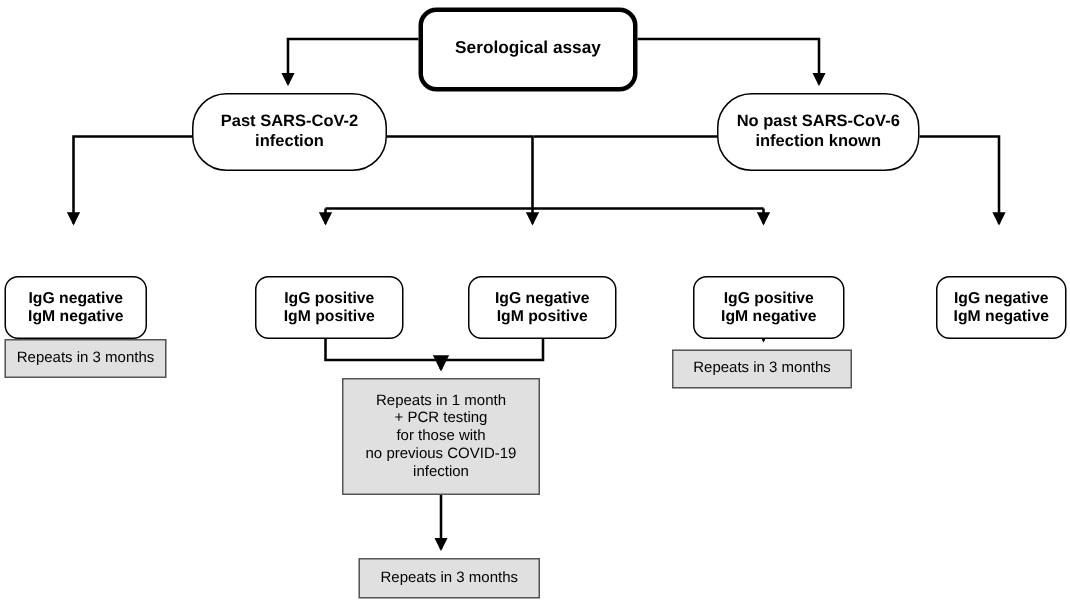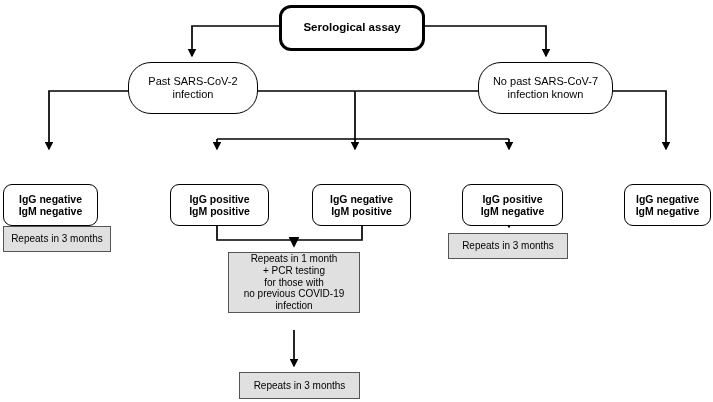--- a/index.html
+++ b/index.html
@@ -30,21 +30,21 @@
     border:3px solid #000;
     border-radius:12px;
     font-size:11.5px;
     font-weight:bold;
   }
   
   .node.decision{
     border:1.6px solid #000;
     border-radius:23px;
     font-size:11px;
-    font-weight:normal;
+    font-weight:bold;
   }
   
   .node.result{
     border:1.5px solid #000;
     border-radius:9px;
     font-size:10.5px;
     font-weight:bold;
     margin-top:29px;
   }
   
@@ -94,31 +94,31 @@
       <path d="M 362 197 L 362 240 L 293 240"></path>
       <path d="M 294 240 L 294 246" marker-end="url(#arrow)" stroke-width="2.1"></path>
 
       <path d="M 509 197 L 509 227" marker-end="url(#arrow)"></path>
 
       <path d="M 294 330 L 294 366" marker-end="url(#arrow)"></path>
 
     </g>
   </svg>
 
-  <div class="node root" style="left:279px;top:5px;width:146px;height:46px;">
+  <div class="node root" style="left:279px;top:5px;width:146px;height:56px;">
     <span class="txt">Serological assay</span>
   </div>
 
   <div class="node decision" style="left:128px;top:62px;width:130px;height:52px;">
     <span class="txt">Past SARS-CoV-2
 infection</span>
   </div>
 
   <div class="node decision" style="left:478px;top:62px;width:135px;height:52px;">
-    <span class="txt">No past SARS-CoV-7
+    <span class="txt">No past SARS-CoV-6
 infection known</span>
   </div>
 
   <div class="node result" style="left:3px;top:155px;width:95px;height:42px;">
     <span class="txt">IgG negative
 IgM negative</span>
   </div>
 
   <div class="node result" style="left:170px;top:155px;width:99px;height:42px;">
     <span class="txt">IgG positive
@@ -137,21 +137,21 @@
 
   <div class="node result" style="left:624px;top:155px;width:87px;height:42px;">
     <span class="txt">IgG negative
 IgM negative</span>
   </div>
 
   <div class="node action" style="left:3px;top:226px;width:108px;height:26px;">
     <span class="txt">Repeats in 3 months</span>
   </div>
 
-  <div class="node action" style="left:228px;top:252px;width:132px;height:61px;">
+  <div class="node action" style="left:228px;top:252px;width:132px;height:78px;">
     <span class="txt">Repeats in 1 month
 + PCR testing
 for those with
 no previous COVID-19
 infection</span>
   </div>
 
   <div class="node action" style="left:448px;top:233px;width:120px;height:26px;">
     <span class="txt">Repeats in 3 months</span>
   </div>

